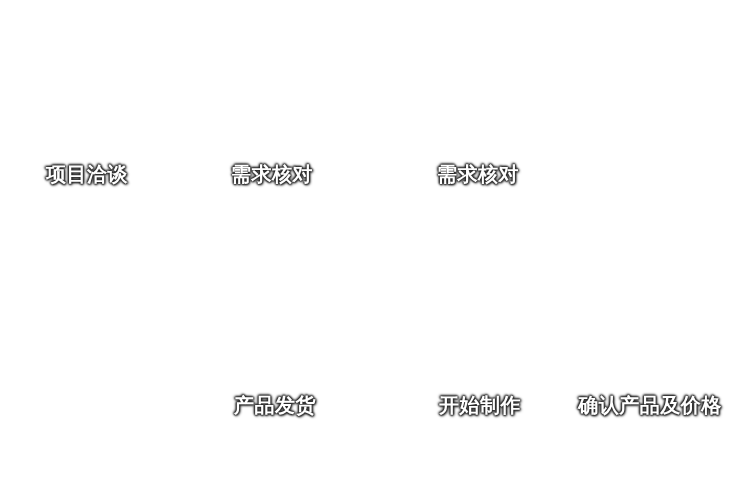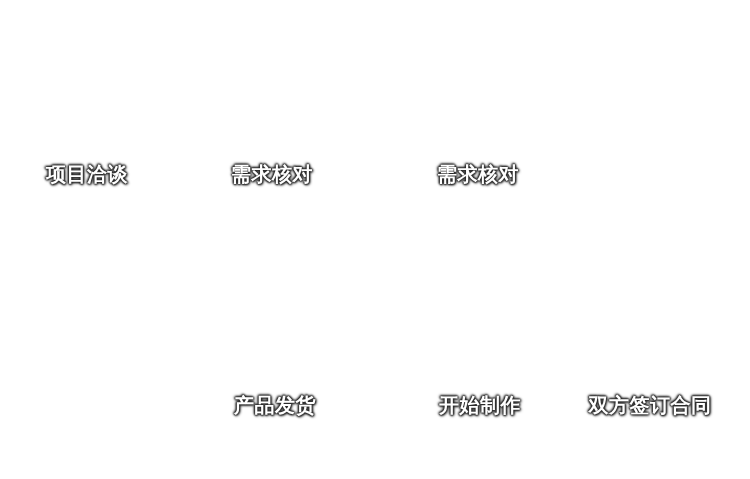--- a/index.html
+++ b/index.html
@@ -49,16 +49,16 @@
     .pos-s6 { left: 465px; top: 392px; margin-left: 15px; }
     .pos-s7 { left: 275px; top: 392px; font-family: Liberation Serif, serif; }
   </style>
 </head>
 <body>
 
 <div class="flow-canvas">
   <span class="step-label pos-s1">项目洽谈</span>
   <span class="step-label pos-s2">需求核对</span>
   <span class="step-label pos-s3">需求核对</span>
-  <span class="step-label pos-s5">双方签订合同</span>
+  <span class="step-label pos-s5">确认产品及价格</span>
   <span class="step-label pos-s6">开始制作</span>
   <span class="step-label pos-s7">产品发货</span>
 </div>
 
 </body></html>

